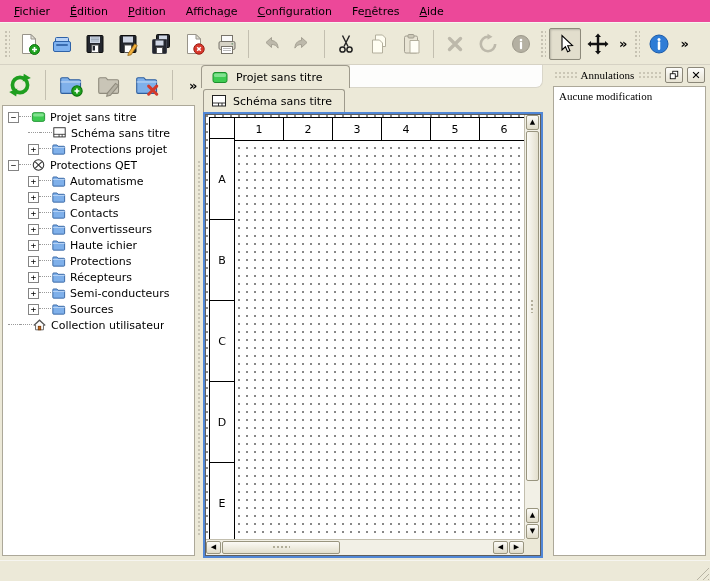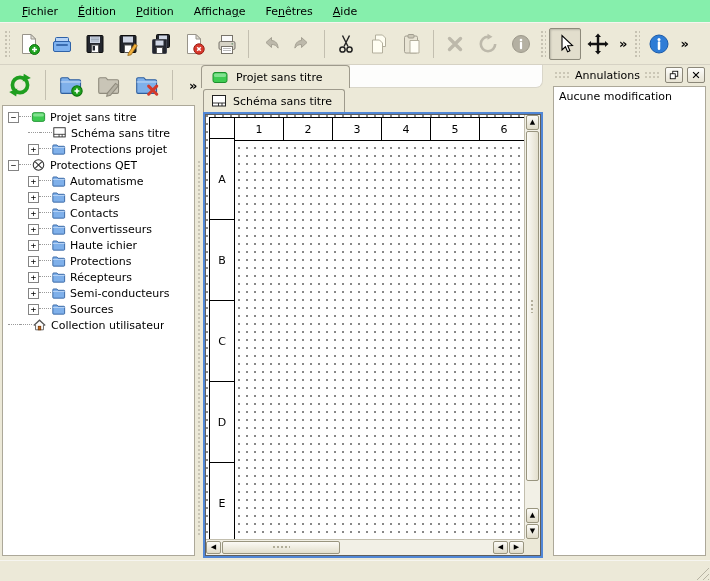--- a/index.html
+++ b/index.html
@@ -1,21 +1,21 @@
 <!DOCTYPE html>
 <html><head>
 <meta charset="utf-8">
 <style>
   html,body{margin:0;padding:0;}
   body{width:710px;height:581px;overflow:hidden;background:#ece9d8;
        font-family:"DejaVu Sans",sans-serif;font-size:11px;color:#000;}
   .app{width:710px;height:581px;display:flex;flex-direction:column;}
 
   
-  .menubar{height:22px;display:flex;align-items:center;padding-left:12px;background:#86efac;
+  .menubar{height:22px;display:flex;align-items:center;padding-left:4px;background:#ec4899;
            border-bottom:1px solid #f6f5f0;}
   .menu-item{padding:3px 10px;white-space:nowrap;}
   .menu-item u{text-decoration:underline;}
 
   
   .toolbar{height:39px;display:flex;align-items:center;padding:1px 2px;gap:1px;
            border-bottom:1px solid #d6d2c4;background:#ece9d8;}
   .tb-handle{width:6px;height:28px;margin:0 2px;flex:none;
              background-image:radial-gradient(#c6c2b2 1px,transparent 1.3px);background-size:4px 4px;}
   .tb-sep{width:1px;height:28px;background:#c3bfb0;margin:0 4px;flex:none;}
@@ -26,21 +26,21 @@
                   box-shadow:inset 1px 1px 2px rgba(0,0,0,.18);}
   .tb-chev{font-weight:bold;font-size:13px;padding:0 4px;flex:none;}
 
   .main{flex:1;display:flex;min-height:0;}
 
   
   .dock{display:flex;flex-direction:column;min-height:0;}
   .left-dock{width:195px;position:relative;padding:0 5px 0 1px;}
   .left-dock::after{content:'';position:absolute;right:0;top:95px;bottom:25px;width:4px;
         background-image:radial-gradient(#c9c5b5 1px,transparent 1.2px);background-size:4px 4px;}
-  .right-dock{width:157px;padding:0 2px;}
+  .right-dock{width:157px;padding:0 2px;font-family:Liberation Serif, serif;}
   .dock-title{height:20px;display:flex;align-items:center;gap:4px;padding:0 3px;flex:none;}
   .dock-tex{flex:1;height:9px;background-image:radial-gradient(#cbc7b6 1px,transparent 1.2px);
             background-size:4px 4px;}
   .dock-title-text{white-space:nowrap;}
   .dock-btn{width:16px;height:14px;border:1px solid #8b8779;border-radius:2px;flex:none;
             background:linear-gradient(#fdfdfb,#e7e3d3);display:flex;align-items:center;
             justify-content:center;font-size:9px;line-height:1;}
   .dock-btn svg{width:10px;height:10px;}
 
   
@@ -132,20 +132,21 @@
 </head>
 <body>
 
 <div class="app">
 
   <div class="menubar" id="menubar">
       <span class="menu-item"><span></span><u>F</u><span>ichier</span></span>
       <span class="menu-item"><span></span><u>É</u><span>dition</span></span>
       <span class="menu-item"><span></span><u>P</u><span>dition</span></span>
       <span class="menu-item"><span>Afficha</span><u>g</u><span>e</span></span>
+      <span class="menu-item"><span></span><u>C</u><span>onfiguration</span></span>
       <span class="menu-item"><span>Fe</span><u>n</u><span>êtres</span></span>
       <span class="menu-item"><span></span><u>A</u><span>ide</span></span>
     </div>
 
   <div class="toolbar" id="main-toolbar">
       <span class="tb-handle"></span>
       <span class="tb-btn">
         <svg viewBox="0 0 24 24">
           <path d="M5.5 2.5 H14 l4.5 4.5 V21.5 H5.5 Z" fill="#fff" stroke="#98948a"></path>
           <path d="M14 2.5 l4.5 4.5 H14 Z" fill="#e4e2d8" stroke="#98948a"></path>

